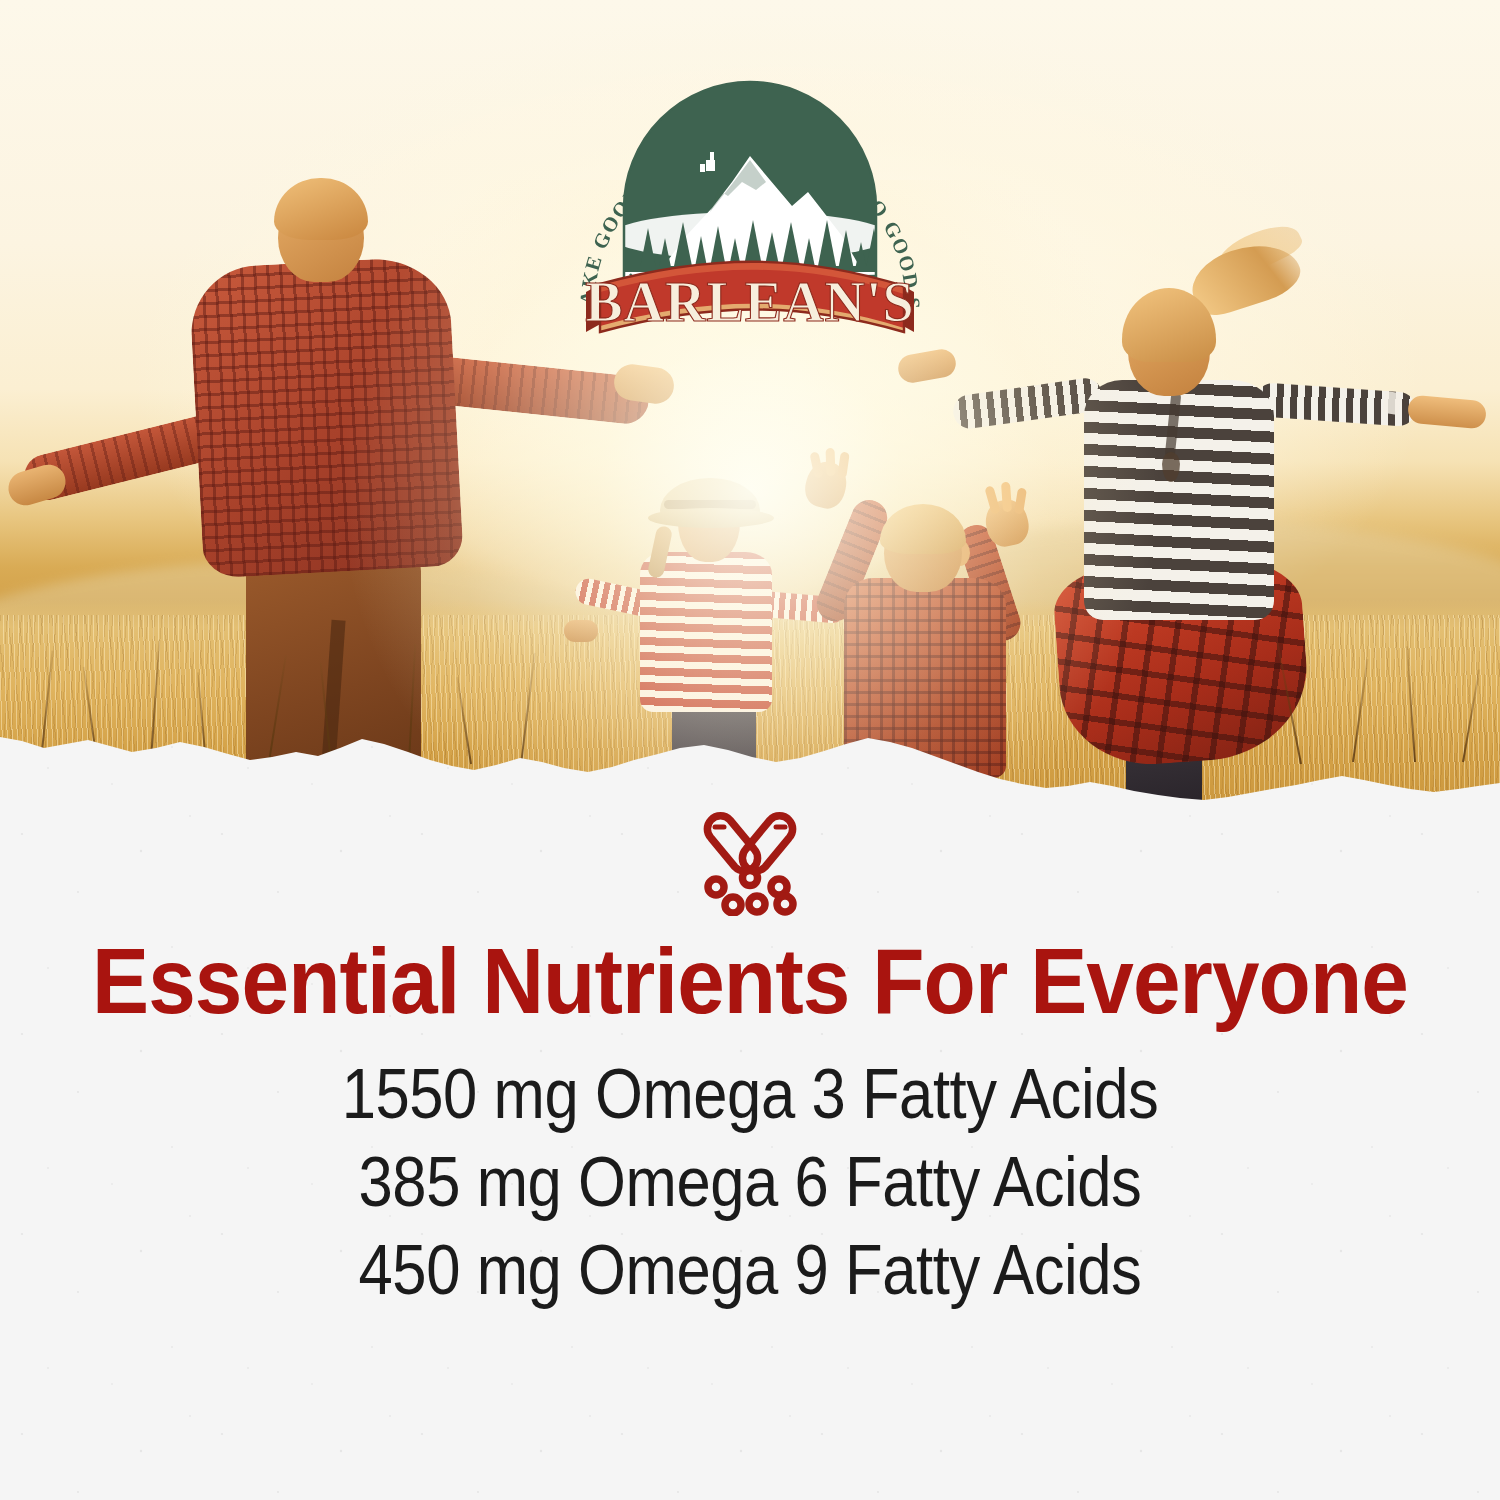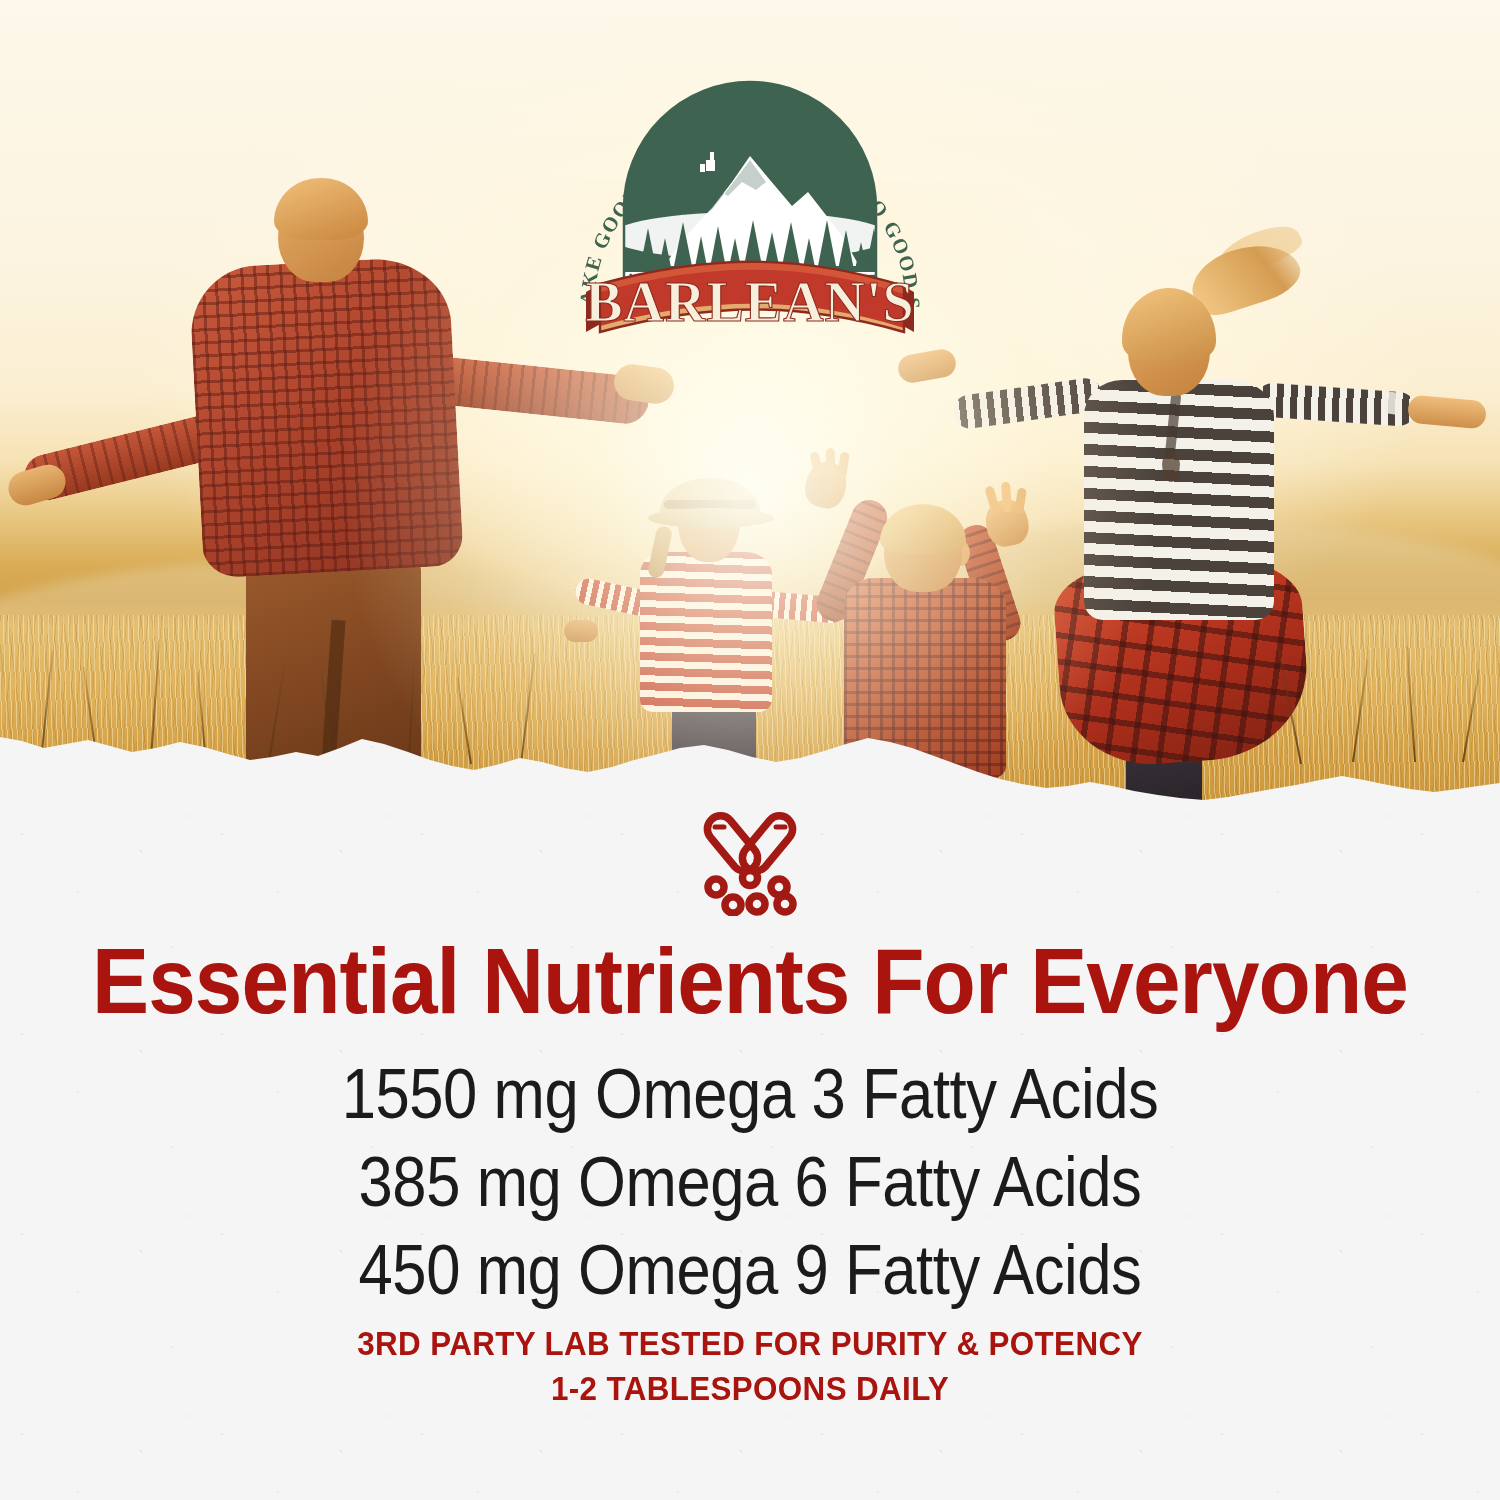--- a/index.html
+++ b/index.html
@@ -743,19 +743,15 @@
     </div>
 
     <div class="headline">Essential Nutrients For Everyone</div>
 
     <div class="facts">
       <div class="fact-line">1550 mg Omega 3 Fatty Acids</div>
       <div class="fact-line">385 mg Omega 6 Fatty Acids</div>
       <div class="fact-line">450 mg Omega 9 Fatty Acids</div>
     </div>
 
-    <div class="footnotes">
-      <div class="foot-line">3RD PARTY LAB TESTED FOR PURITY &amp; POTENCY</div>
-      <div class="foot-line">1-2 TABLESPOONS DAILY</div>
-    </div>
 
   </div>
 </div>
 
 </body></html>

